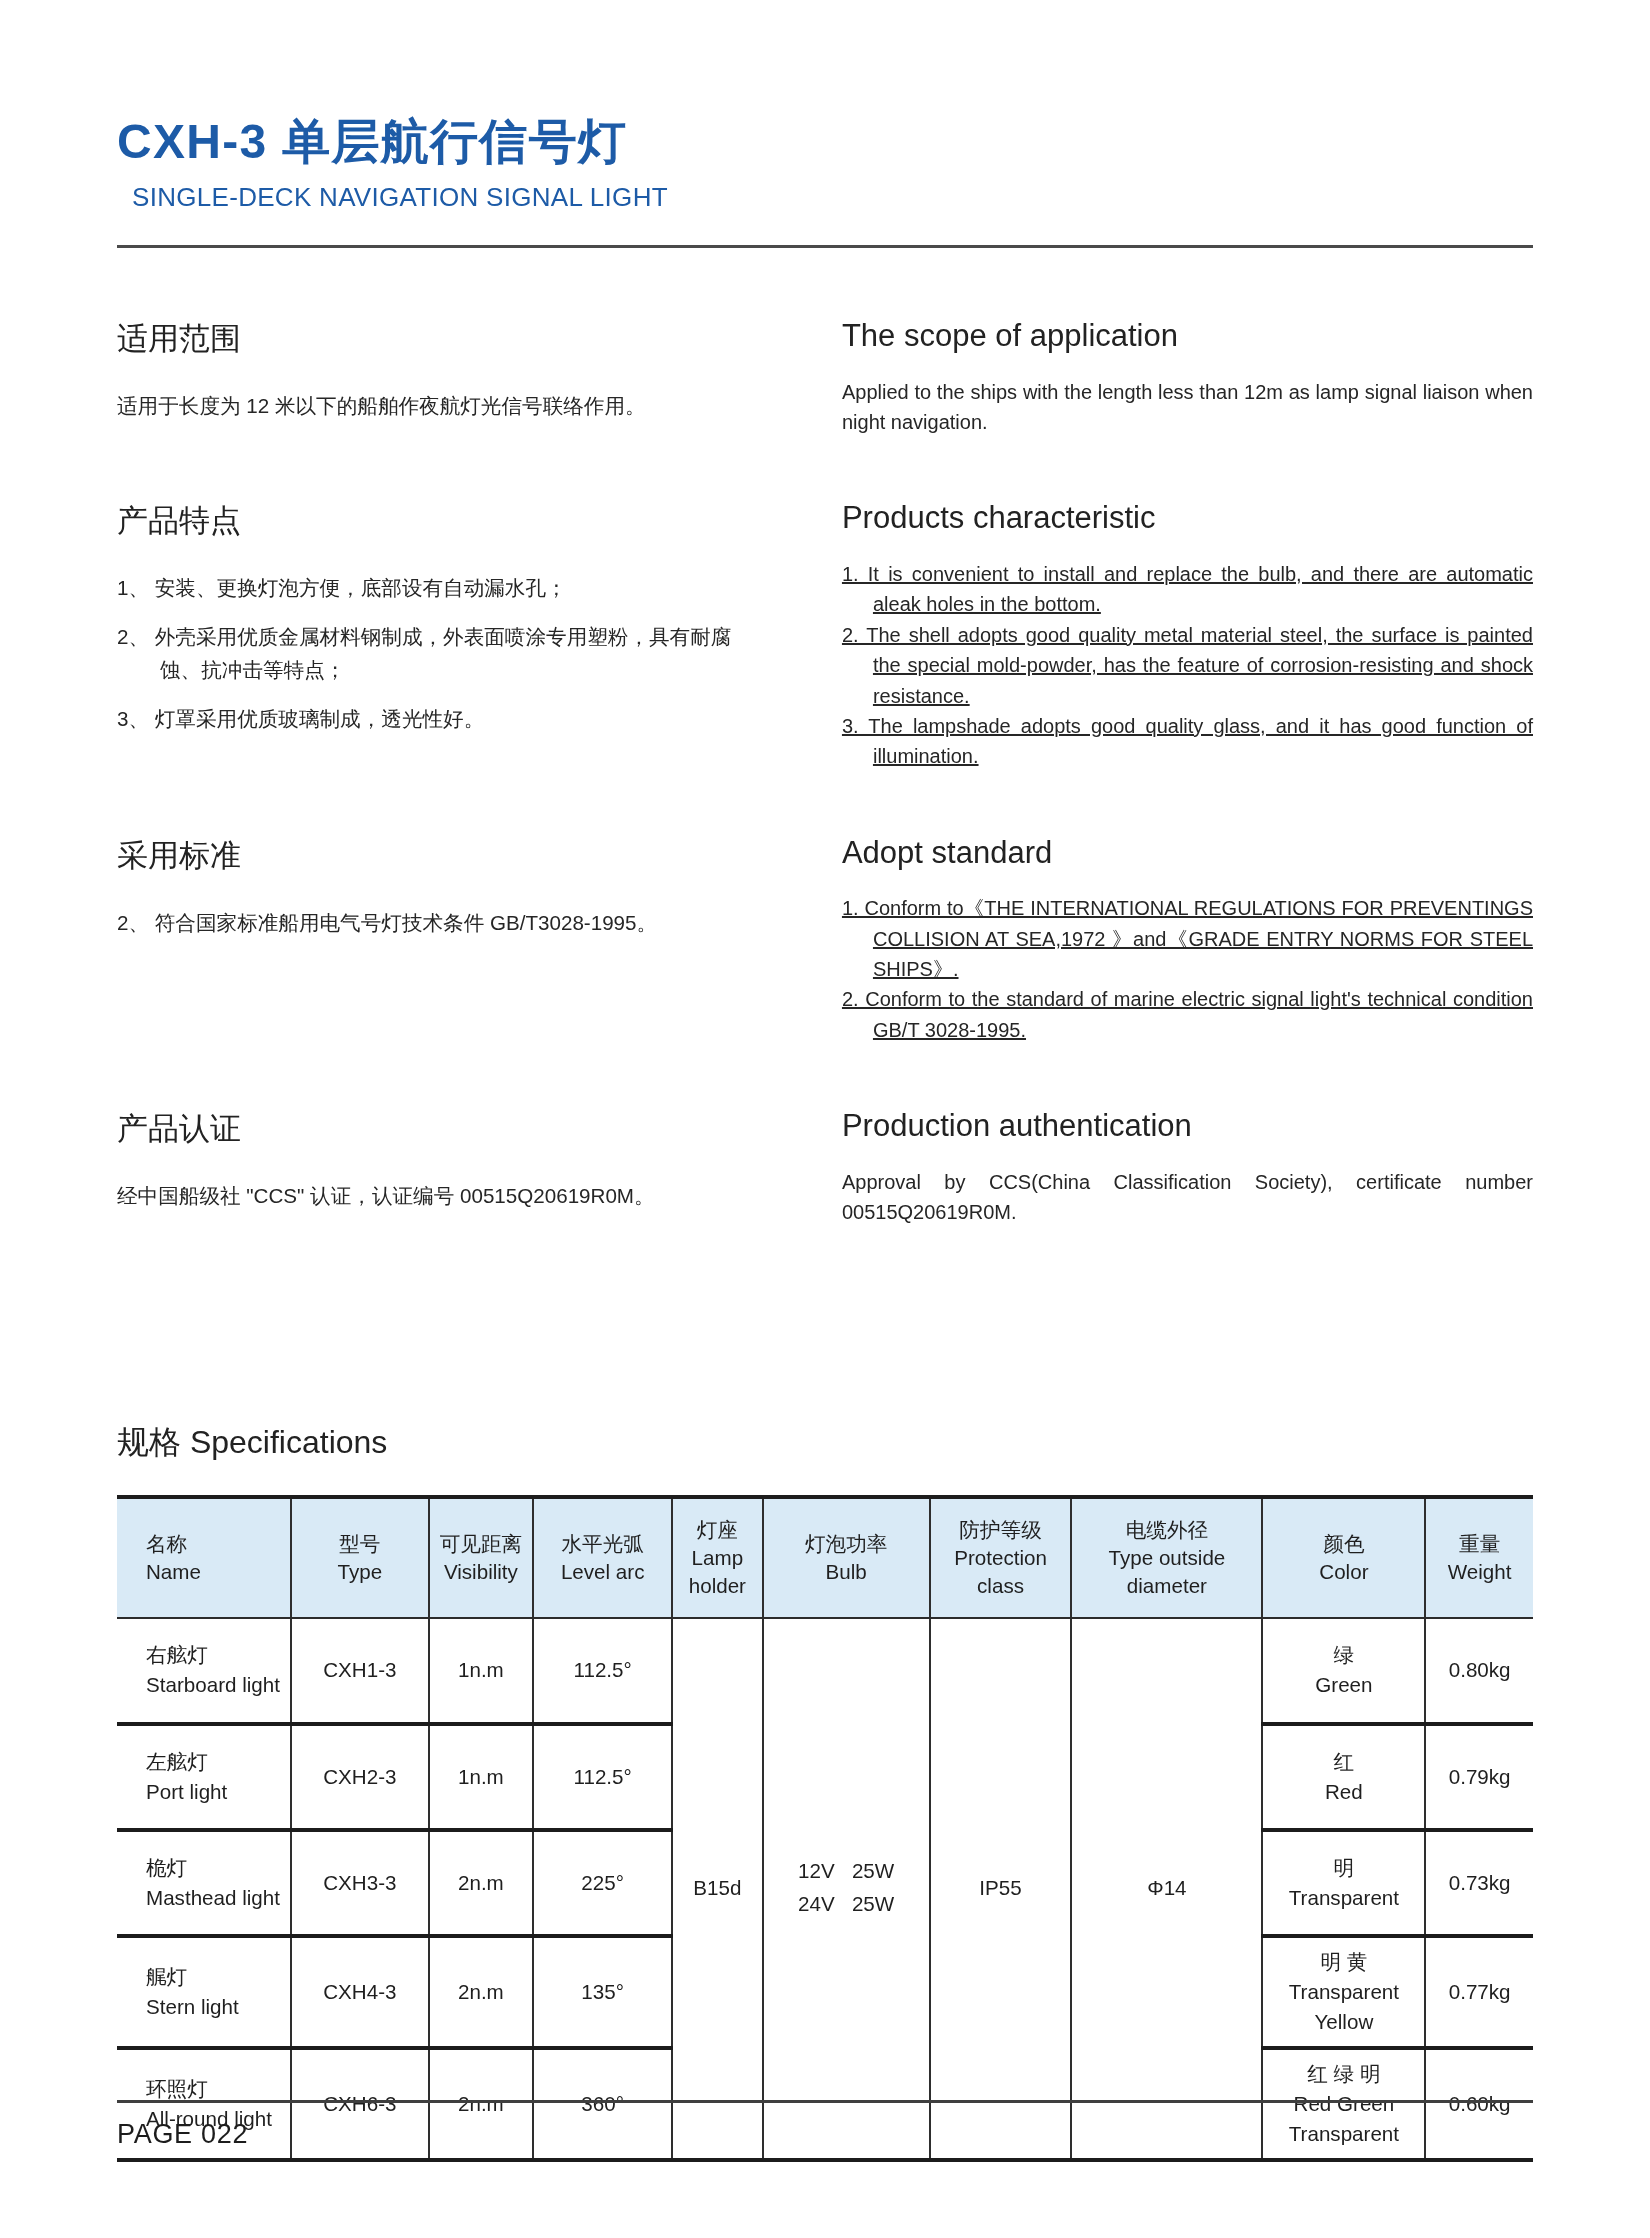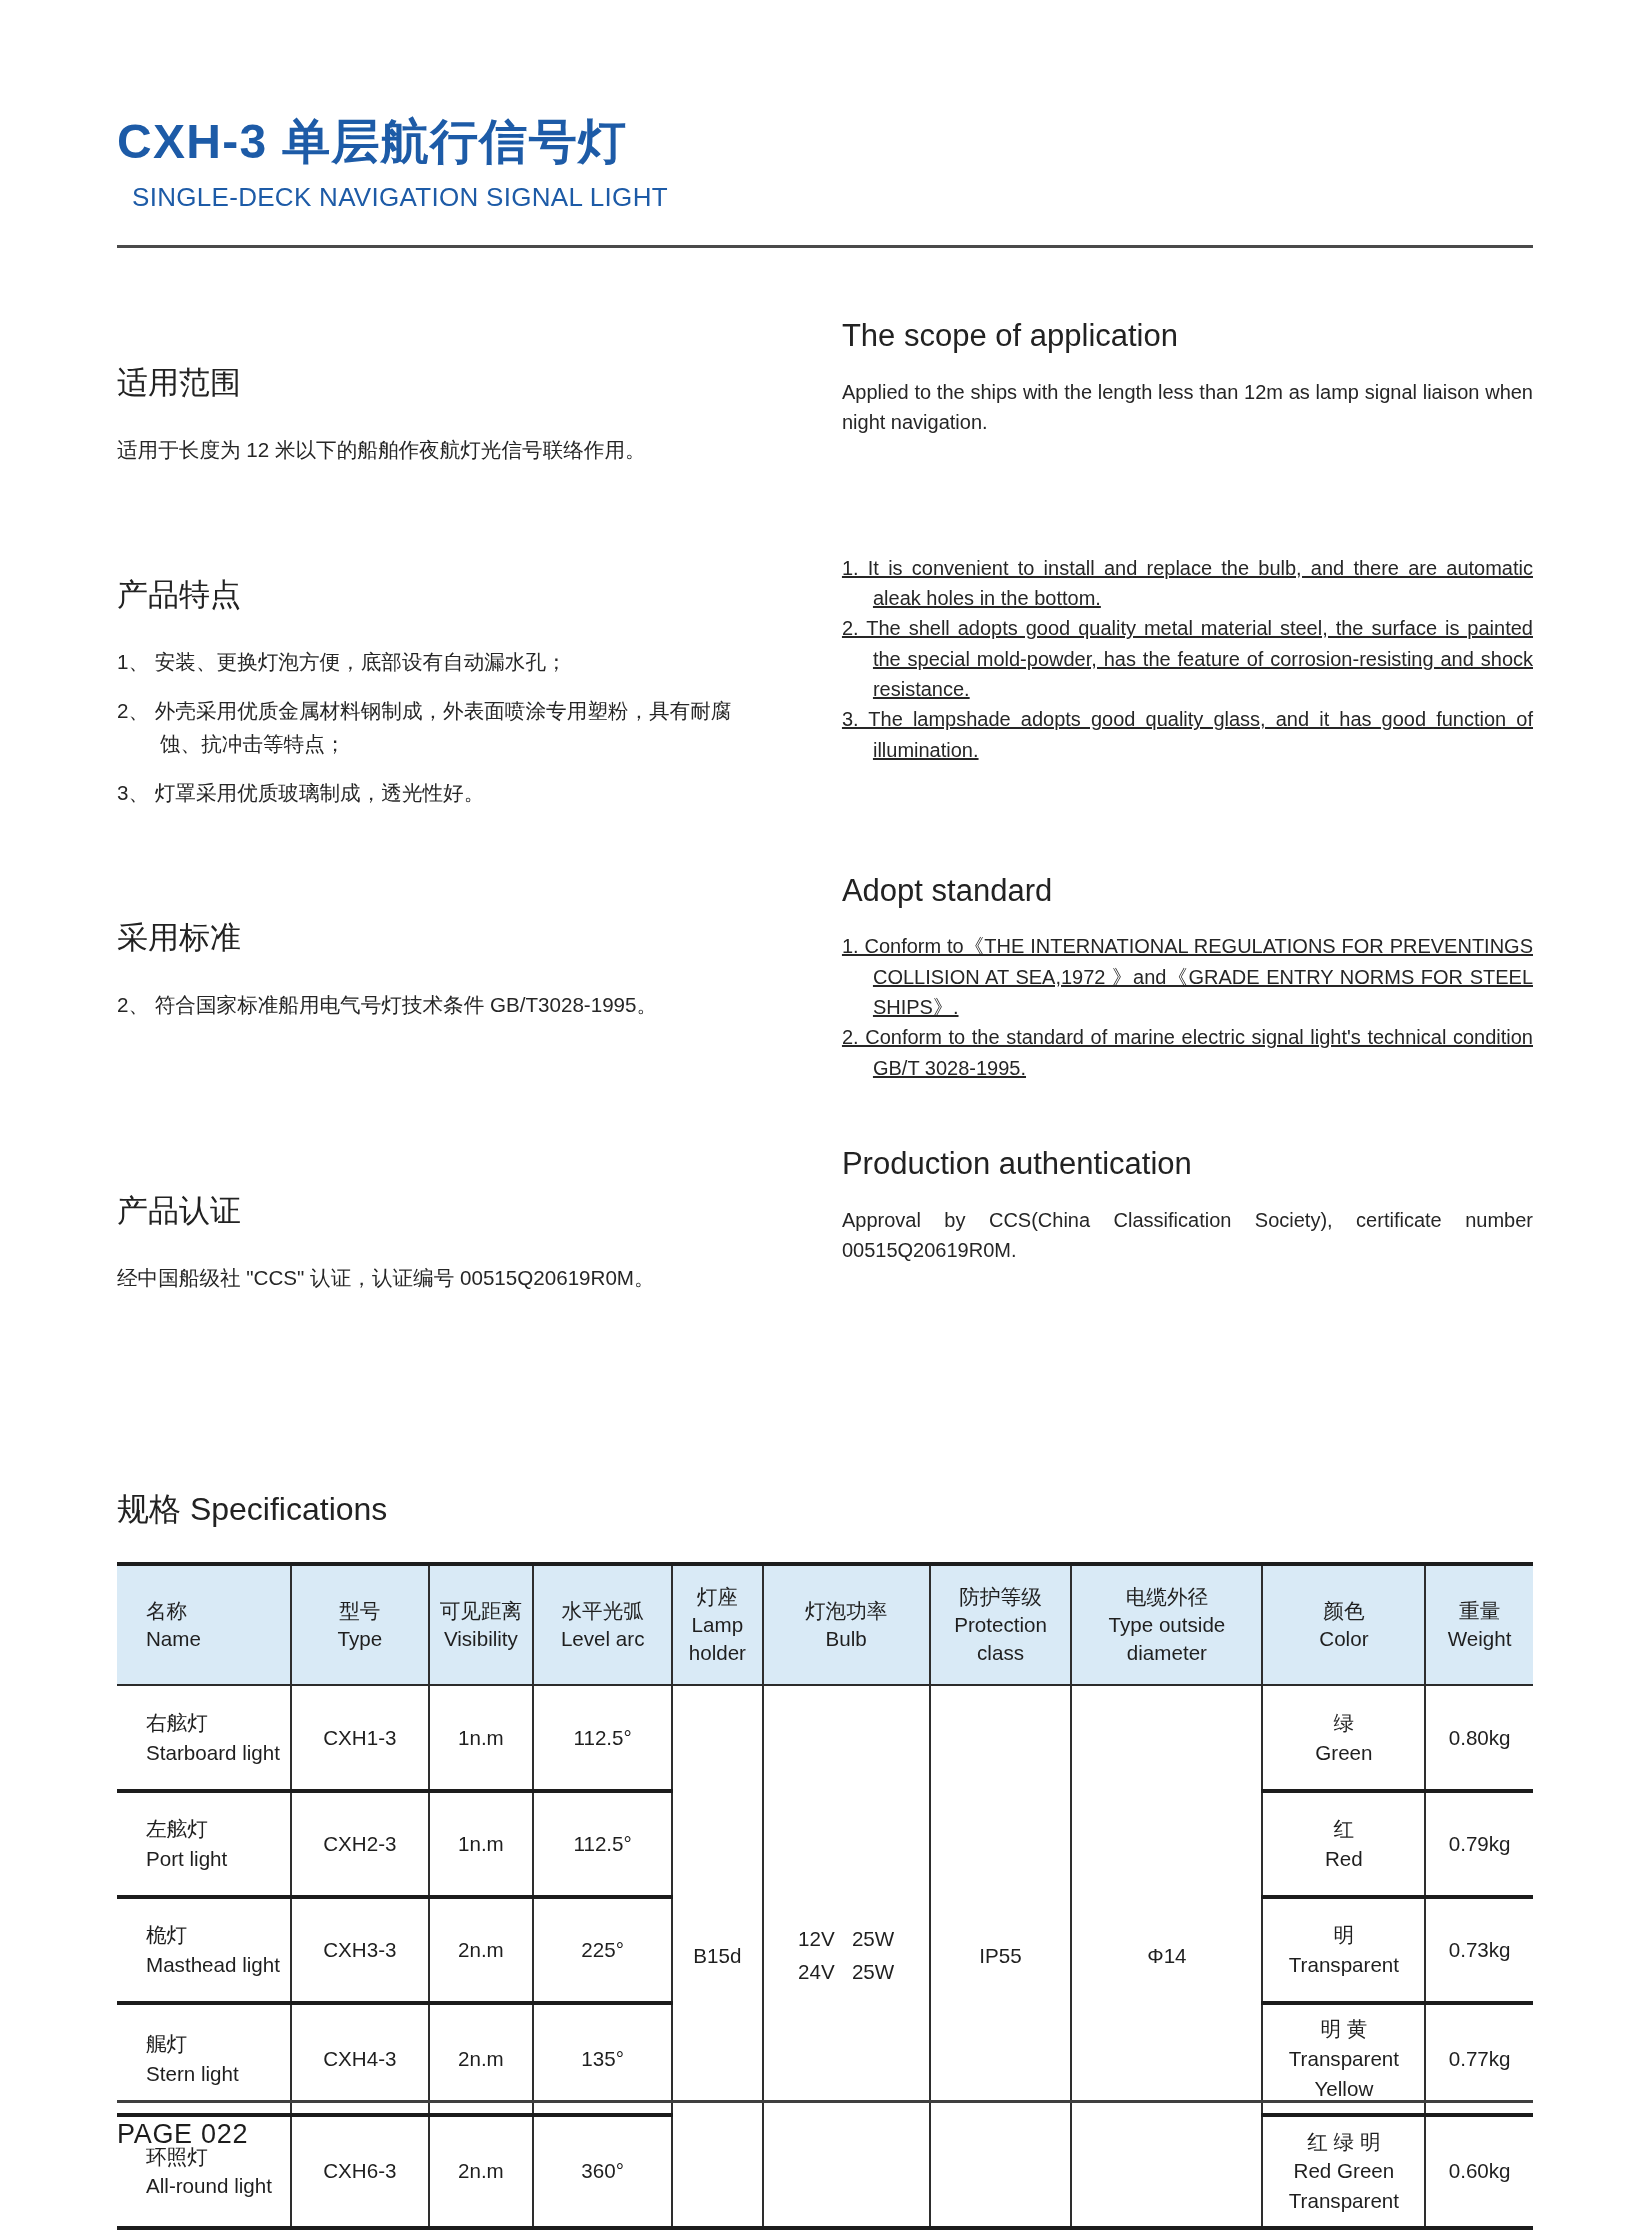--- a/index.html
+++ b/index.html
@@ -8,21 +8,21 @@
     font-family:"Liberation Sans","DejaVu Sans",sans-serif;color:#2b2b2b;
     -webkit-font-smoothing:antialiased;
   }
   .content{position:absolute;left:117px;right:117px;top:0;}
   .title-cn{margin:110px 0 0 0;font-size:48px;font-weight:700;color:#1d5ba7;letter-spacing:1.3px;}
   .title-en{margin:8px 0 0 15px;font-size:26px;font-weight:400;color:#1d5ba7;letter-spacing:0.3px;}
   .top-rule{border:none;border-top:3.3px solid #4a4a4a;margin:32px 0 0 0;}
 
   .cols{display:grid;grid-template-columns:1fr 1.06fr;column-gap:73px;row-gap:63px;margin-top:70px;}
   .sec h2{margin:0;font-weight:500;color:#222;}
-  .sec .h-cn{font-size:31px;margin-top:44px;}
+  .sec .h-cn{font-size:31px;}
   .sec .h-en{font-size:31px;font-weight:400;}
   .body-cn{margin-top:30px;font-size:20.6px;line-height:1.6;color:#262626;}
   .body-en{margin-top:22.6px;font-size:20px;line-height:1.52;color:#262626;text-align:justify;}
   .li-cn{margin-top:16px;padding-left:43px;text-indent:-43px;}
   .li-cn:first-child{margin-top:0;}
   .li-en{padding-left:31px;text-indent:-31px;text-decoration:underline;}
 
   .specs-heading{margin:193px 0 0 0;font-size:32px;font-weight:500;color:#222;}
 
   table.specs{width:100%;border-collapse:collapse;table-layout:fixed;margin-top:30px;}
@@ -72,20 +72,21 @@
 
     <div class="sec">
       <h2 class="h-cn">产品特点</h2>
       <div class="body-cn">
         <div class="li-cn">1、 安装、更换灯泡方便，底部设有自动漏水孔；</div>
         <div class="li-cn">2、 外壳采用优质金属材料钢制成，外表面喷涂专用塑粉，具有耐腐蚀、抗冲击等特点；</div>
         <div class="li-cn">3、 灯罩采用优质玻璃制成，透光性好。</div>
       </div>
     </div>
     <div class="sec">
+      <h2 class="h-en">Products characteristic</h2>
       <div class="body-en">
         <div class="li-en">1. It is convenient to install and replace the bulb, and there are automatic aleak holes in the bottom.</div>
         <div class="li-en">2. The shell adopts good quality metal material steel, the surface is painted the special mold-powder, has the feature of corrosion-resisting and shock resistance.</div>
         <div class="li-en">3. The lampshade adopts good quality glass, and it has good function of illumination.</div>
       </div>
     </div>
 
     <div class="sec">
       <h2 class="h-cn">采用标准</h2>
       <div class="body-cn">

